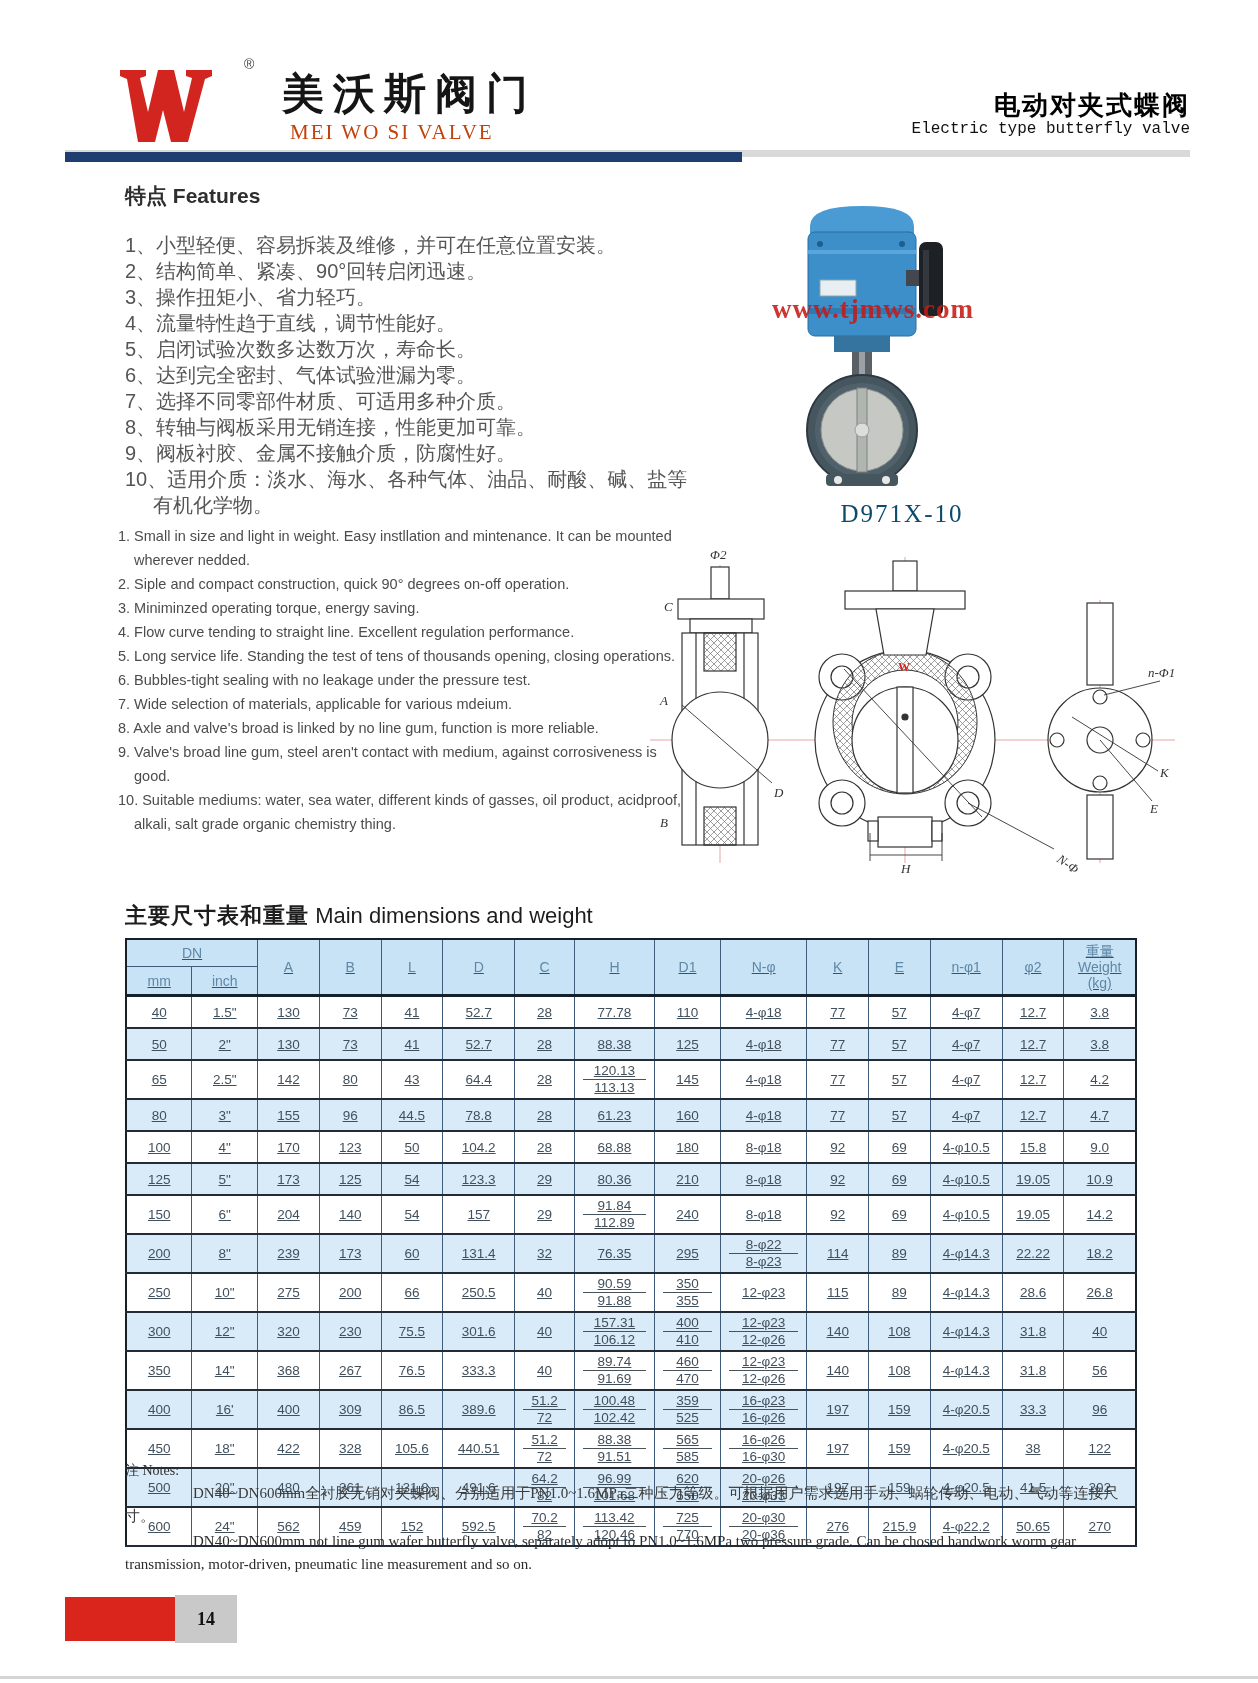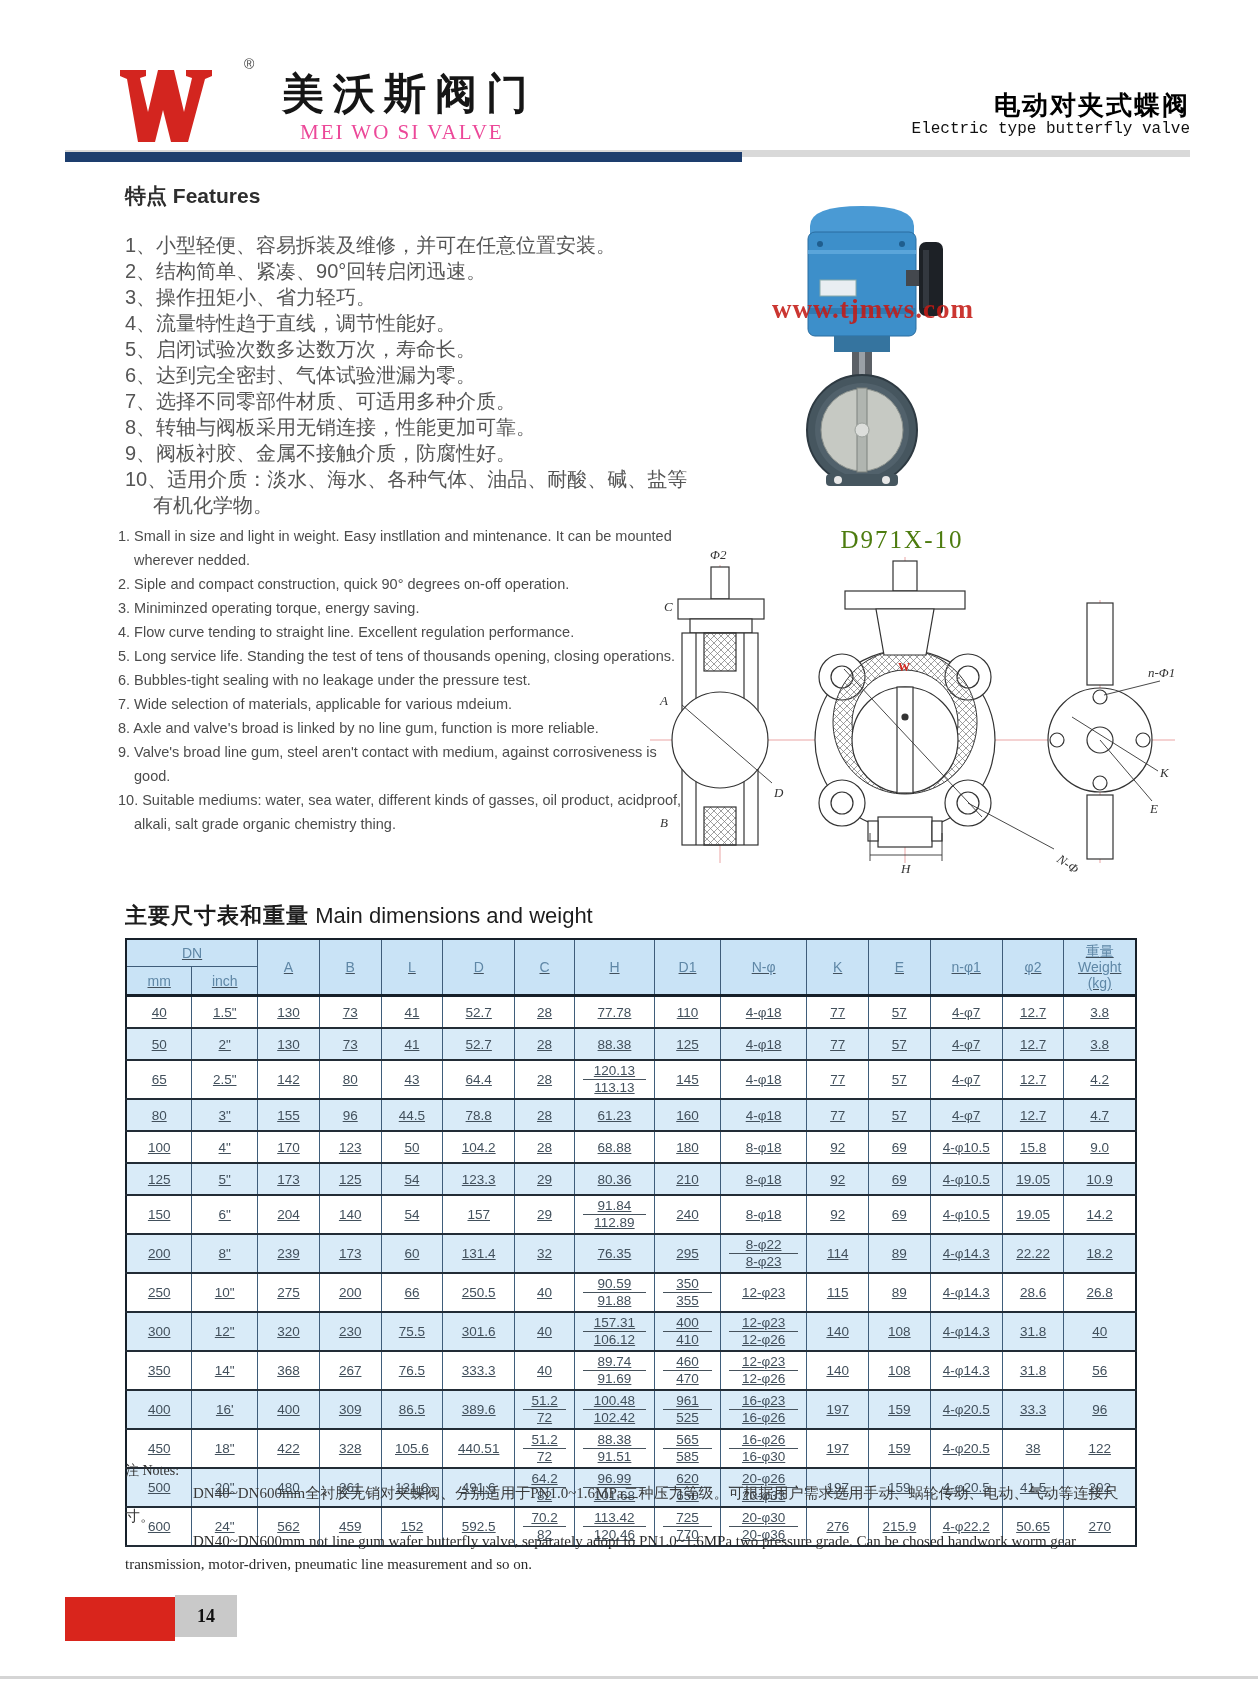--- a/index.html
+++ b/index.html
@@ -4,22 +4,22 @@
 <style>
   html,body{margin:0;padding:0;background:#ffffff;}
   .page{position:relative;width:1258px;height:1683px;background:#fff;overflow:hidden;
         font-family:"Liberation Sans",sans-serif;color:#333;}
 
   
   .logo-svg{position:absolute;left:116px;top:64px;}
   .reg-mark{position:absolute;left:244px;top:56px;font-size:14px;color:#444;}
   .brand-cn{position:absolute;left:282px;top:66px;font-family:"Liberation Serif",serif;
             font-weight:bold;font-size:42px;letter-spacing:9px;color:#151515;}
-  .brand-en{position:absolute;left:300px;top:120px;font-family:"Liberation Serif",serif;
-            font-size:21px;letter-spacing:2px;color:#ec4899;}
+  .brand-en{position:absolute;left:290px;top:120px;font-family:"Liberation Serif",serif;
+            font-size:21px;letter-spacing:2px;color:#c2410c;}
   .prod-title-cn{position:absolute;left:790px;top:88px;width:400px;text-align:right;
             font-size:26px;font-weight:bold;color:#000;letter-spacing:2px;}
   .prod-title-en{position:absolute;left:760px;top:120px;width:430px;text-align:right;
             font-family:"Liberation Mono",monospace;font-size:16px;color:#111;}
   .rule-gray{position:absolute;left:65px;top:150px;width:1125px;height:7px;background:#d9d9d9;}
   .rule-navy{position:absolute;left:65px;top:152px;width:677px;height:10px;background:#1d3e6e;}
 
   
   .features-head{position:absolute;left:125px;top:182px;font-size:21px;font-weight:600;color:#2e2e2e;}
   .features-cn{position:absolute;left:125px;top:232px;width:565px;font-size:20px;
@@ -28,21 +28,21 @@
   .features-en{position:absolute;left:118px;top:524px;width:575px;font-size:14.5px;
                line-height:24px;color:#4c4c4c;}
   .features-en div{padding-left:16px;text-indent:-16px;}
 
   
   .photo{position:absolute;left:770px;top:192px;}
   .watermark{position:absolute;left:748px;top:294px;width:250px;text-align:center;
              font-family:"Liberation Serif",serif;font-weight:bold;font-size:27px;
              letter-spacing:1px;color:rgba(196,26,20,0.88);z-index:5;}
   .model-label{position:absolute;left:822px;top:500px;width:160px;text-align:center;
-             font-family:"Liberation Serif",serif;font-size:25px;letter-spacing:2px;color:#4d7c0f;margin-top:26px;}
+             font-family:"Liberation Serif",serif;font-size:25px;letter-spacing:2px;color:#0c4a6e;}
 
   
   .drawing{position:absolute;left:630px;top:545px;}
   .drawing text{font-family:"Liberation Serif",serif;font-style:italic;font-size:13px;fill:#333;}
   .drawing .wmk{font-style:normal;font-weight:bold;fill:#d1261d;font-size:12px;}
 
   
   .dim-title{position:absolute;left:125px;top:901px;font-size:22px;color:#1d1d1d;}
   .dim-title .cn{font-weight:bold;letter-spacing:1px;}
   .dim-title .en{font-weight:normal;}
@@ -61,21 +61,21 @@
 
   
   .notes{position:absolute;left:125px;top:1462px;width:1012px;
          font-family:"Liberation Serif",serif;color:#2f2f2f;}
   .notes .lbl{font-size:14px;}
   .notes .cn{font-size:15px;line-height:23px;text-indent:68px;margin-top:2px;color:#3a3a3a;}
   .notes .en{font-size:15px;line-height:23px;text-indent:68px;margin-top:2px;color:#2b2b2b;}
 
   
   .footer-red{position:absolute;left:65px;top:1597px;width:110px;height:44px;background:#d9251c;}
-  .footer-page{position:absolute;left:175px;top:1595px;width:62px;height:42px;background:#c9c9c9;
+  .footer-page{position:absolute;left:175px;top:1595px;width:62px;height:48px;background:#c9c9c9;
          display:flex;align-items:center;justify-content:center;
          font-family:"Liberation Serif",serif;font-weight:bold;font-size:18px;color:#111;}
   .footer-line{position:absolute;left:0;top:1676px;width:1258px;height:3px;background:#d5d5d5;}
 </style>
 </head>
 <body>
 
 <div class="page">
 
   <svg class="logo-svg" width="100" height="80" viewBox="0 0 100 80">
@@ -502,21 +502,21 @@
           <td>389.6</td>
           <td class="stk">
             <span class="t">51.2</span>
             <span class="b">72</span>
           </td>
           <td class="stk">
             <span class="t">100.48</span>
             <span class="b">102.42</span>
           </td>
           <td class="stk">
-            <span class="t">961</span>
+            <span class="t">359</span>
             <span class="b">525</span>
           </td>
           <td class="stk">
             <span class="t">16-φ23</span>
             <span class="b">16-φ26</span>
           </td>
           <td>197</td>
           <td>159</td>
           <td>4-φ20.5</td>
           <td>33.3</td>

